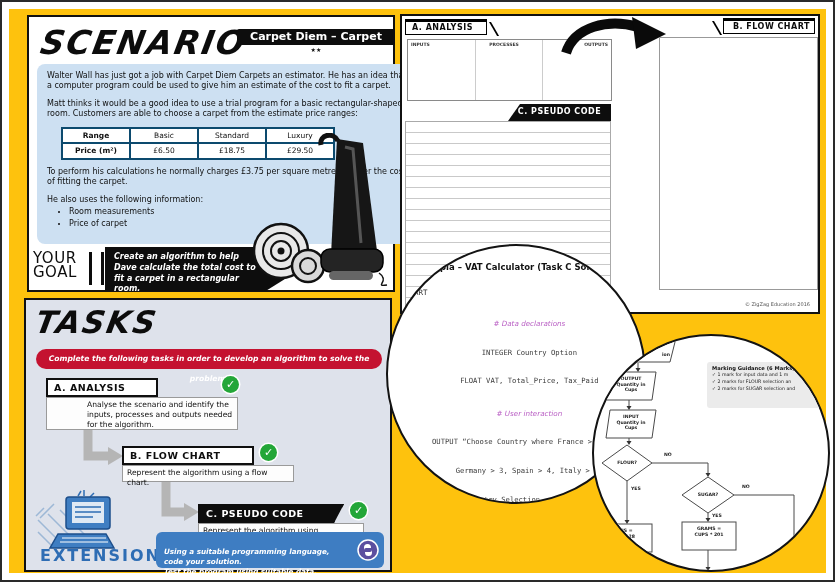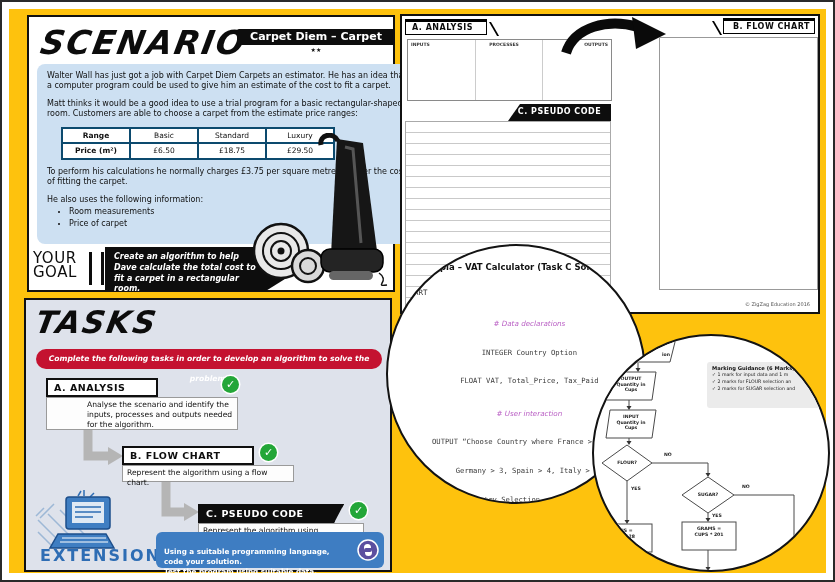--- a/index.html
+++ b/index.html
@@ -25,21 +25,21 @@
   .goal-arrow{position:absolute;left:76px;top:230px;width:196px;height:44px;background:#0d0d0d;color:#fff;font-size:8px;font-weight:bold;font-style:italic;line-height:1.35;padding:5px 40px 5px 9px;box-sizing:border-box;clip-path:polygon(0 0,82% 0,100% 50%,82% 100%,0 100%);}
   
   #tasks{left:22px;top:296px;width:368px;height:274px;background:#DEE2EB;z-index:2;}
   #tasks .big-title{position:absolute;left:10px;top:4px;font-size:31px;}
   .redband{position:absolute;left:10px;top:49px;width:346px;height:20px;background:#C41230;border-radius:10px;color:#fff;font-size:7.6px;font-weight:bold;font-style:italic;text-align:center;line-height:20px;}
   .taskbox{position:absolute;box-sizing:border-box;background:#fff;border:2px solid #0f0f0f;font-weight:900;font-size:9.5px;letter-spacing:0.5px;line-height:15px;padding-left:6px;color:#0d0d0d;}
   .taskbox.dark{background:#0d0d0d;color:#fff;border-color:#0d0d0d;clip-path:polygon(0 0,100% 0,calc(100% - 10px) 100%,0 100%);}
   .taskdesc{position:absolute;box-sizing:border-box;background:#fdfdfd;border:1px solid #9a9a9a;font-size:7.6px;line-height:1.3;padding:2px 4px;color:#111;}
   .check{position:absolute;width:17px;height:17px;border-radius:50%;background:#23A638;color:#fff;font-size:11px;font-weight:bold;text-align:center;line-height:17px;box-shadow:0 0 0 1.5px #fff;}
   .ext-label{position:absolute;left:14px;top:246px;font-size:16px;font-weight:900;letter-spacing:2px;color:#2E6DB4;}
-  .ext-box{position:absolute;left:130px;top:232px;width:228px;height:36px;background:#3E7DC2;border-radius:6px;color:#fff;font-size:7.2px;font-weight:bold;line-height:1.4;padding:5px 34px 4px 8px;box-sizing:border-box;white-space:pre-line;}
+  .ext-box{position:absolute;left:130px;top:232px;width:228px;height:36px;background:#3E7DC2;border-radius:6px;color:#fff;font-size:7.2px;font-weight:bold;font-style:italic;line-height:1.4;padding:5px 34px 4px 8px;box-sizing:border-box;white-space:pre-line;}
   .pybadge{position:absolute;right:5px;top:7px;width:22px;height:22px;}
   
   #worksheet{left:398px;top:12px;width:420px;height:300px;z-index:2;}
   .ws-tab{position:absolute;box-sizing:border-box;background:#fff;border:1.5px solid #000;border-top-width:3px;font-weight:900;font-size:8px;letter-spacing:0.5px;line-height:12px;padding:0 6px;color:#0c0c0c;}
   .ws-tab-c{position:absolute;box-sizing:border-box;background:#0d0d0d;color:#fff;font-weight:900;font-size:8px;letter-spacing:0.5px;line-height:16px;text-align:center;clip-path:polygon(12px 0,100% 0,100% 100%,0 100%);}
   .slash{position:absolute;top:0;width:1.5px;height:115%;background:#000;transform:skewX(30deg);}
   .an-table{position:absolute;left:5px;top:23px;width:205px;height:62px;border:1px solid #8a8a8a;box-sizing:border-box;}
   .an-div{position:absolute;top:0;bottom:0;width:1px;background:#ccc;}
   .an-lbl{position:absolute;top:2px;font-size:4.5px;font-weight:bold;color:#333;}
   .flowbox{position:absolute;left:257px;top:21px;width:159px;height:253px;border:1px solid #999;box-sizing:border-box;}

